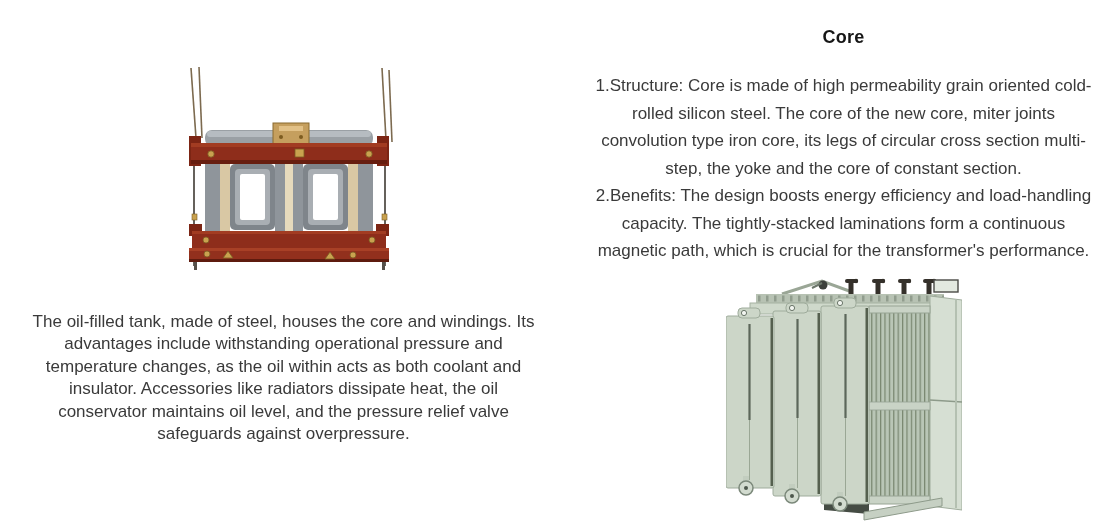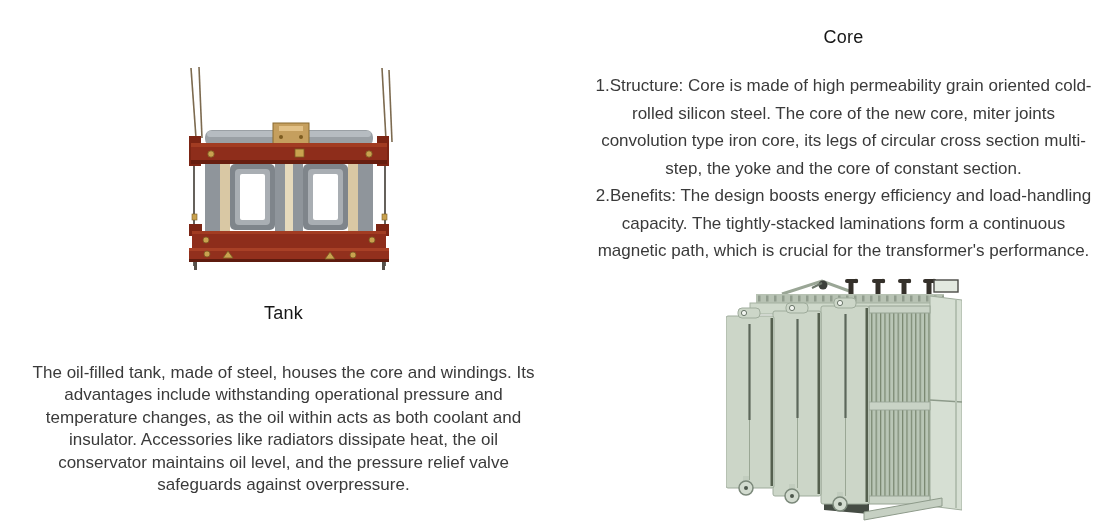--- a/index.html
+++ b/index.html
@@ -8,21 +8,21 @@
     width:1120px; height:526px; overflow:hidden;
     font-family:"Liberation Sans","DejaVu Sans",sans-serif;
     color:#343434;
   }
   .page { display:flex; width:1120px; height:526px; background:#ffffff; }
   .col { position:relative; }
   .col-left  { width:567px; }
   .col-right { width:553px; }
 
   .section-heading {
-    text-align:center; font-weight:normal; font-size:18px; line-height:18px;
+    text-align:center; font-weight:bold; font-size:18px; line-height:18px;
     color:#161616; letter-spacing:0.2px;
   }
   .section-body {
     white-space:pre-line; text-align:center; font-size:17px; color:#3a3a3a;
   }
   .col-left  .section-heading { margin-top:33px; }
   .col-left  .section-body { margin:40px auto 0; width:567px; line-height:22.4px; }
   .col-right .section-heading { margin-top:28px; }
   .col-right .section-body { margin:26px auto 0; width:553px; line-height:27.5px; }
 
@@ -107,21 +107,20 @@
           <circle cx="18" cy="188" r="3" fill="#c9a24f" stroke="#7a5c22" stroke-width="0.8"></circle>
           <circle cx="164" cy="189" r="3" fill="#c9a24f" stroke="#7a5c22" stroke-width="0.8"></circle>
           <path d="M34 192 l5 -7 5 7 z" fill="#c9a24f" stroke="#7a5c22" stroke-width="0.8"></path>
           <path d="M136 193 l5 -7 5 7 z" fill="#c9a24f" stroke="#7a5c22" stroke-width="0.8"></path>
           <rect x="5" y="196" width="3" height="8" fill="#55504a"></rect>
           <rect x="193" y="196" width="3" height="8" fill="#55504a"></rect>
         </g>
       </svg>
     </figure>
 
-    <h2 class="section-heading">Tank</h2>
     <p class="section-body">The oil-filled tank, made of steel, houses the core and windings. Its
 advantages include withstanding operational pressure and
 temperature changes, as the oil within acts as both coolant and
 insulator. Accessories like radiators dissipate heat, the oil
 conservator maintains oil level, and the pressure relief valve
 safeguards against overpressure.</p>
   </div>
 
   <div class="col col-right">
 

